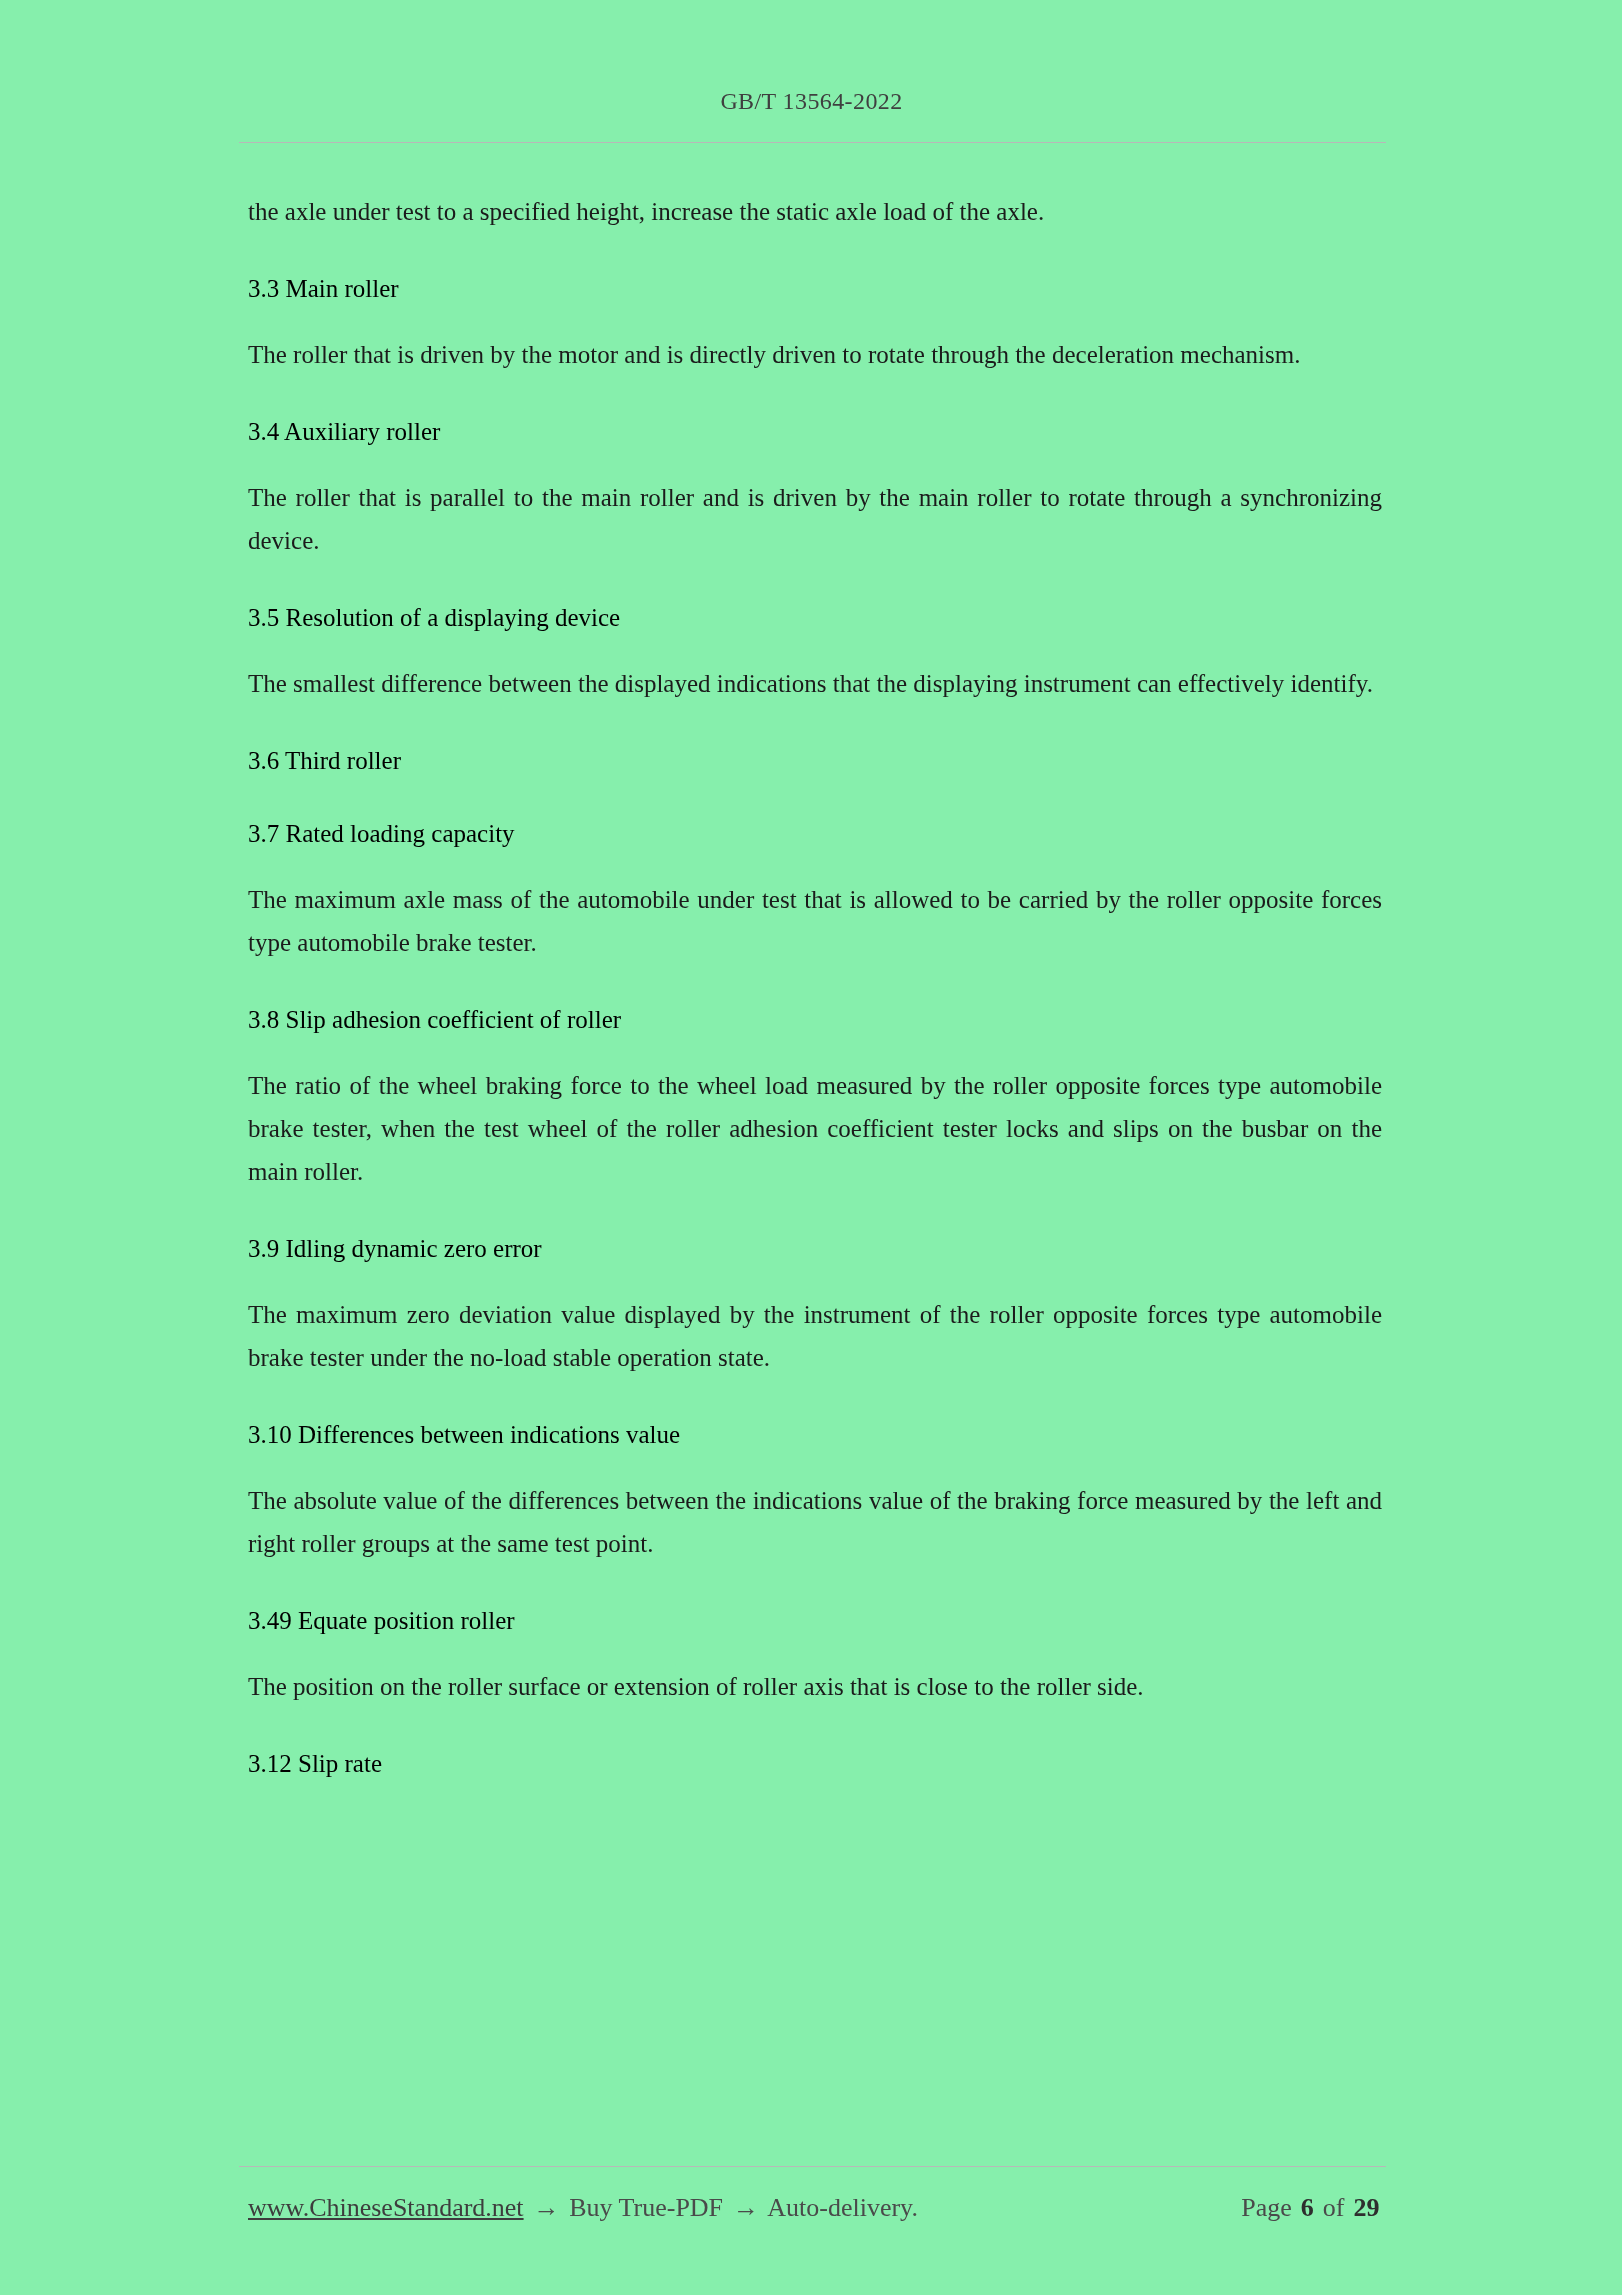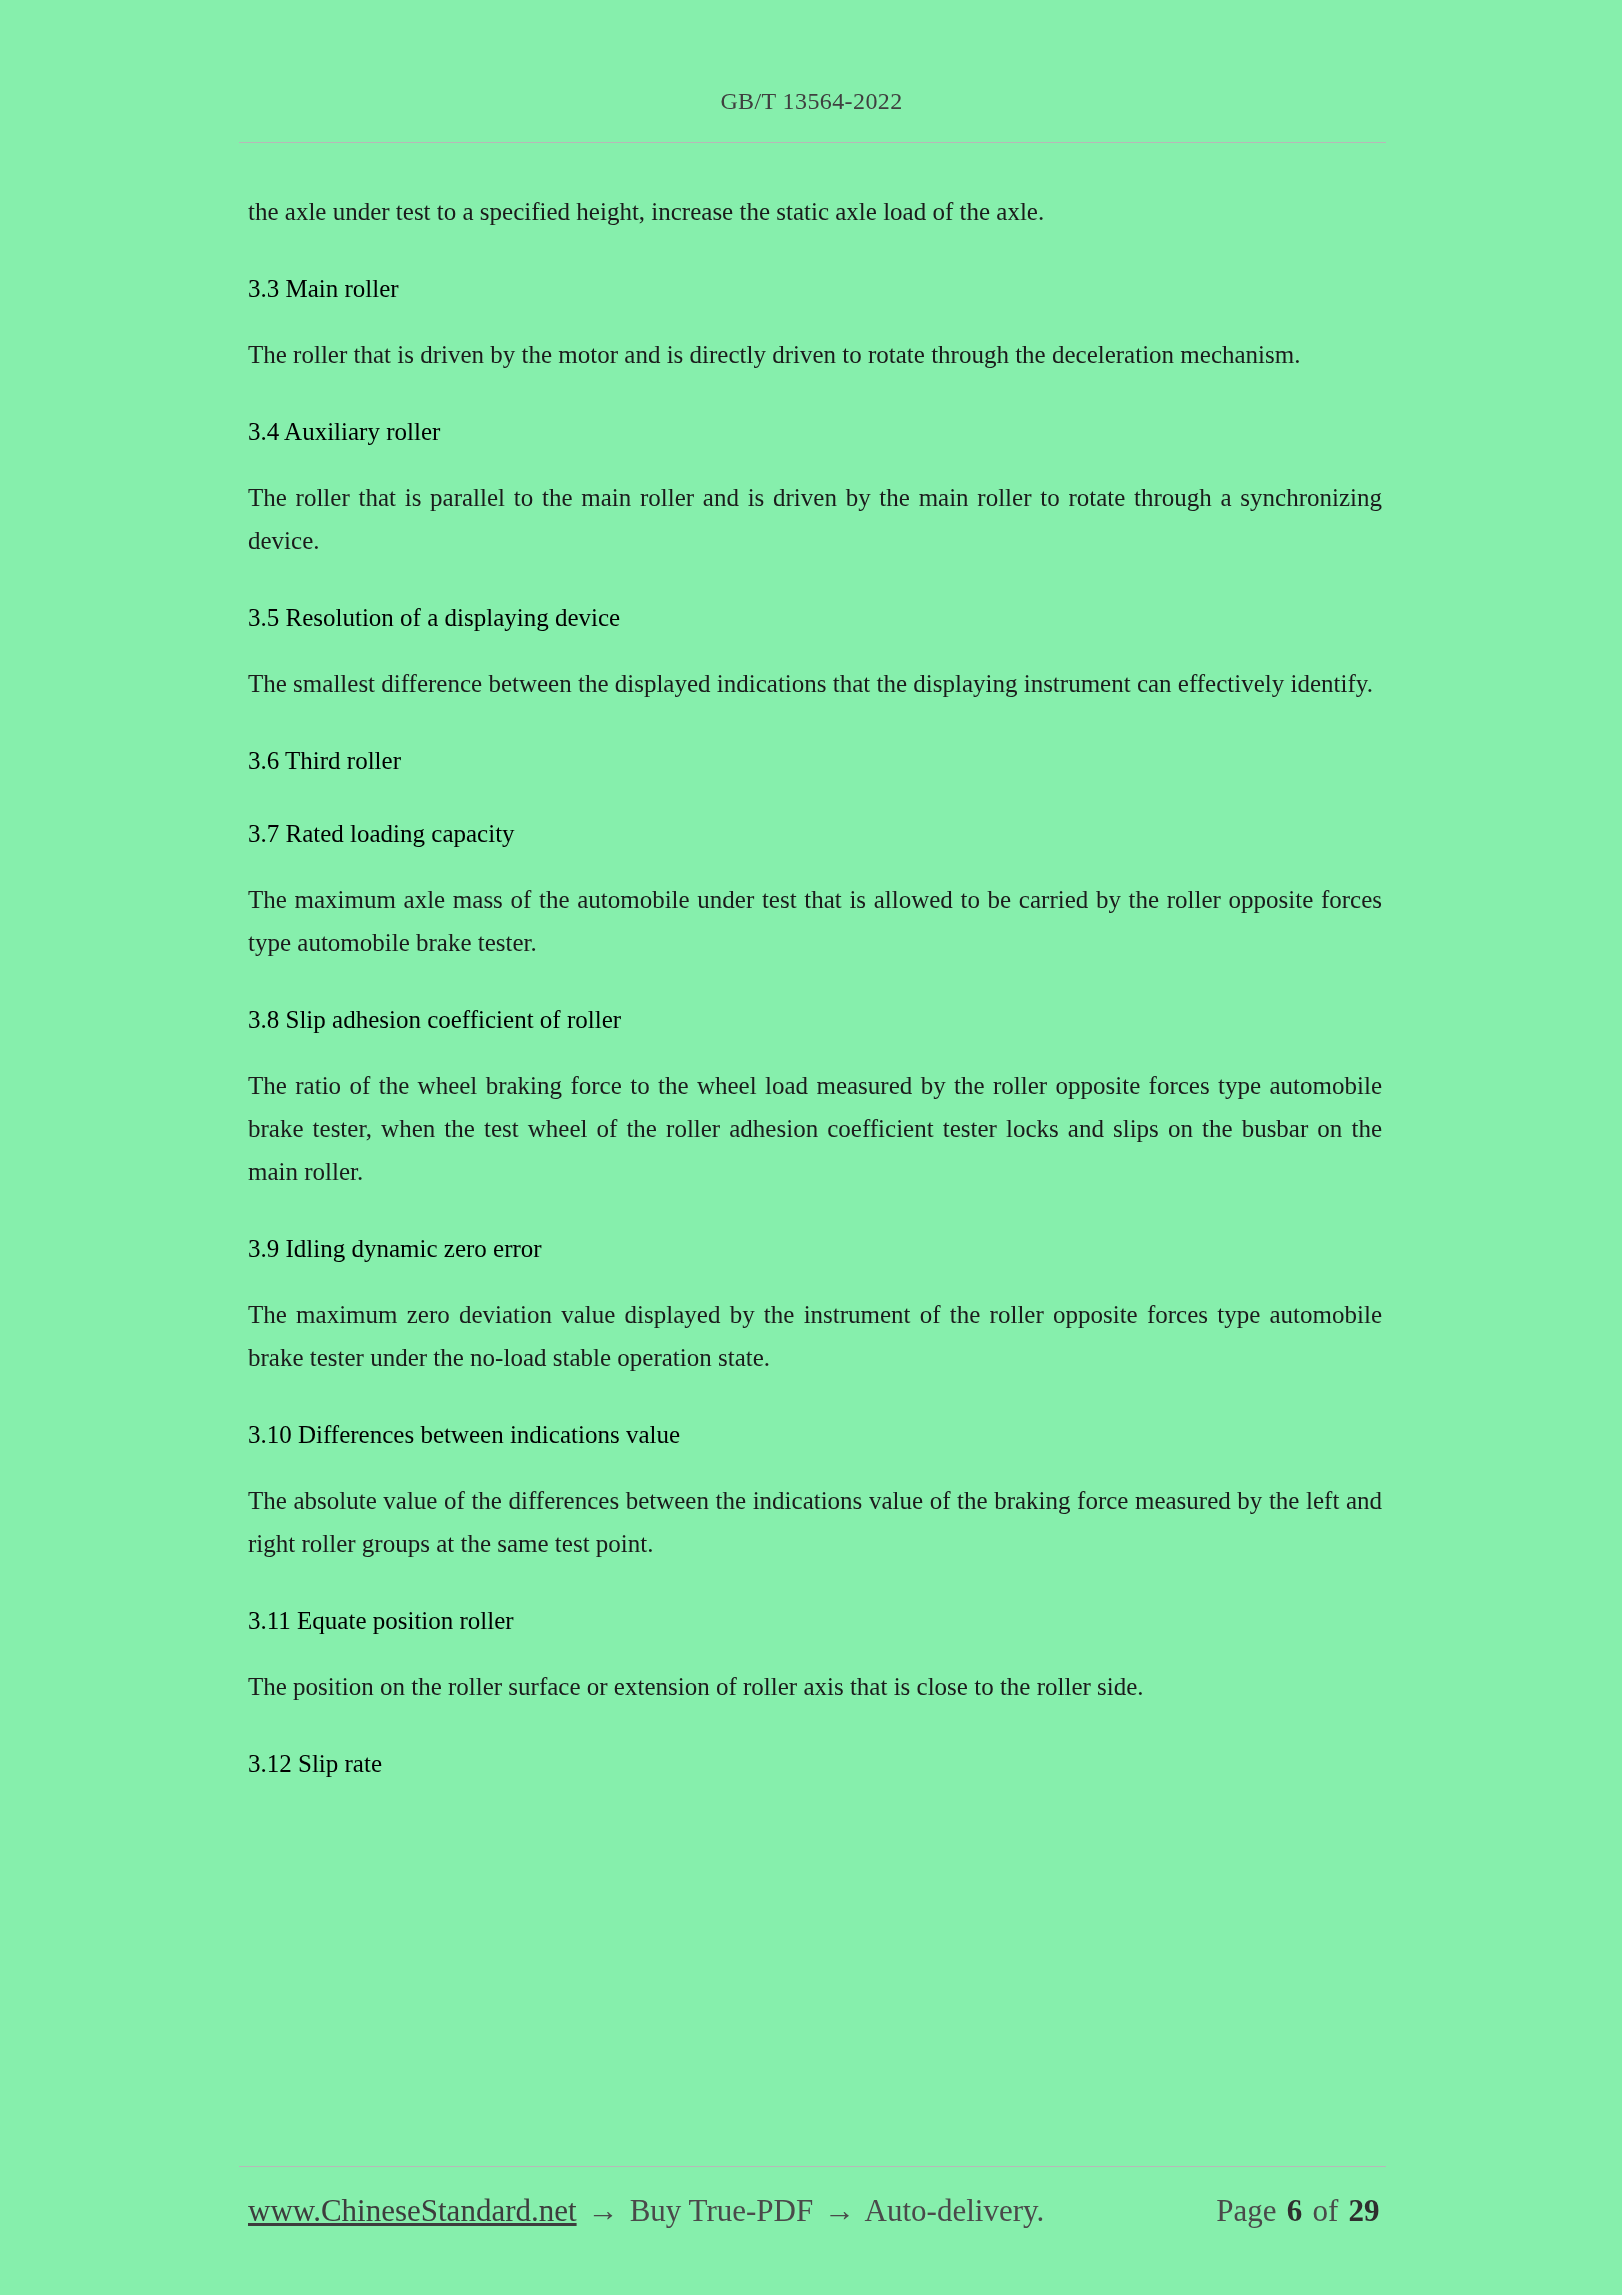--- a/index.html
+++ b/index.html
@@ -69,21 +69,21 @@
     left: 239px;
     width: 1147px;
     height: 0;
     border-top: 1.7px solid #b8b8b8;
   }
   .doc-footer {
     position: absolute;
     top: 2193px;
     left: 248px;
     width: 1134px;
-    font-size: 31px;
+    font-size: 26px;
     color: #4a4a4a;
     display: flex;
     justify-content: space-between;
     align-items: flex-start;
   }
   .footer-left { white-space: nowrap; }
   .footer-right { white-space: nowrap; }
   .site-link {
     color: #3d3d3d;
     text-decoration: underline;
@@ -129,21 +129,21 @@
 
     <h2>3.8 Slip adhesion coefficient of roller</h2>
     <p>The ratio of the wheel braking force to the wheel load measured by the roller opposite forces type automobile brake tester, when the test wheel of the roller adhesion coefficient tester locks and slips on the busbar on the main roller.</p>
 
     <h2>3.9 Idling dynamic zero error</h2>
     <p>The maximum zero deviation value displayed by the instrument of the roller opposite forces type automobile brake tester under the no-load stable operation state.</p>
 
     <h2>3.10 Differences between indications value</h2>
     <p>The absolute value of the differences between the indications value of the braking force measured by the left and right roller groups at the same test point.</p>
 
-    <h2>3.11 Equate position roller</h2>
+    <h2>3.49 Equate position roller</h2>
     <p>The position on the roller surface or extension of roller axis that is close to the roller side.</p>
 
     <h2>3.12 Slip rate</h2>
 
   </div>
 
   <div class="footer-rule"></div>
 
   <div class="doc-footer">
     <div class="footer-left"><span class="site-link">www.ChineseStandard.net</span> <span class="arrow">→</span> <span>Buy True-PDF</span> <span class="arrow">→</span> <span>Auto-delivery.</span></div>

